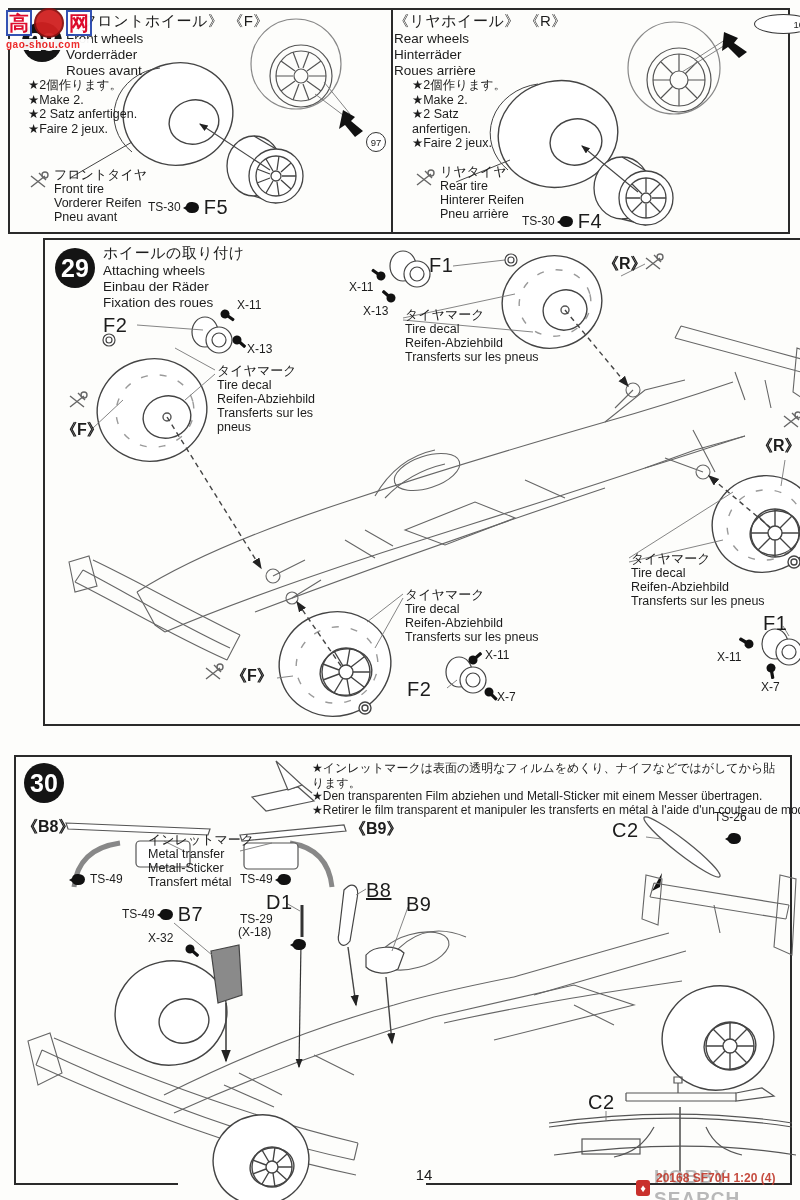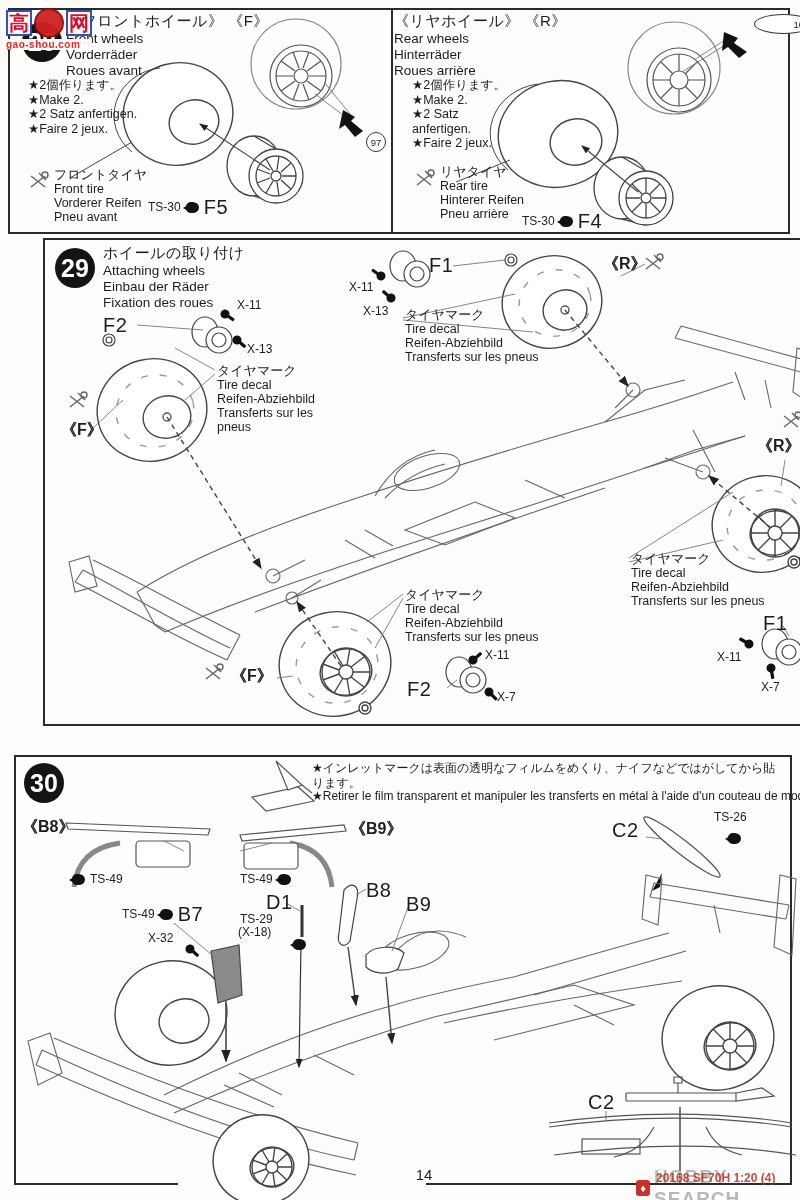--- a/index.html
+++ b/index.html
@@ -506,26 +506,33 @@
         <rect x="568" y="384" width="58" height="15"></rect>
         <line x1="592" y1="356" x2="592" y2="366" stroke="#777" stroke-width=".9"></line>
       </g>
     </svg>
 
     <div class="abs badge" style="left:10px;top:8px;">
       <span>30</span>
     </div>
     <div class="abs" style="left:298px;top:6px;width:470px;">
       <div class="lbl" style="white-space:normal;line-height:14.5px;">★インレットマークは表面の透明なフィルムをめくり、ナイフなどではがしてから貼ります。</div>
+      <div class="lbl">★Den transparenten Film abziehen und Metall-Sticker mit einem Messer übertragen.</div>
       <div class="lbl">★Retirer le film transparent et manipuler les transferts en métal à l'aide d'un couteau de modéliste.</div>
     </div>
 
     <div class="abs code" style="left:8px;top:62px;">《B8》</div>
     <div class="abs code" style="left:336px;top:64px;">《B9》</div>
 
+    <div class="abs lblblk" style="left:134px;top:78px;">
+      <div class="jp">インレットマーク</div>
+      <div>Metal transfer</div>
+      <div>Metall-Sticker</div>
+      <div>Transfert métal</div>
+    </div>
 
     <div class="abs tsrow" style="left:58px;top:118px;">
       <span class="paintdot"></span>
       <span class="lbl">TS-49</span>
     </div>
     <div class="abs tsrow" style="left:226px;top:118px;">
       <span class="lbl">TS-49</span>
       <span class="paintdot"></span>
     </div>
 
@@ -538,21 +545,21 @@
       <span class="paintdot"></span>
       <span class="part">B7</span>
     </div>
     <div class="abs scr" style="left:134px;top:176px;">X-32</div>
 
     <div class="abs part" style="left:252px;top:136px;">D1</div>
     <div class="abs lbl" style="left:226px;top:158px;">TS-29</div>
     <div class="abs lbl" style="left:224px;top:171px;">(X-18)</div>
     <div class="abs paintdot" style="left:262px;top:180px;"></div>
 
-    <div class="abs part" style="left:352px;top:124px;">B8</div>
+    <div class="abs part" style="left:352px;top:124px;text-decoration:underline;">B8</div>
     <div class="abs part" style="left:392px;top:138px;">B9</div>
 
     <div class="abs part" style="left:574px;top:336px;">C2</div>
   </div>
 
   <div class="abs pageno" style="left:12px;right:0;top:1166px;margin-left:36px;">14</div>
 
   <div class="abs wm-top" style="left:6px;top:8px;">
     <div class="row">
       <span class="cnbox">高</span>

